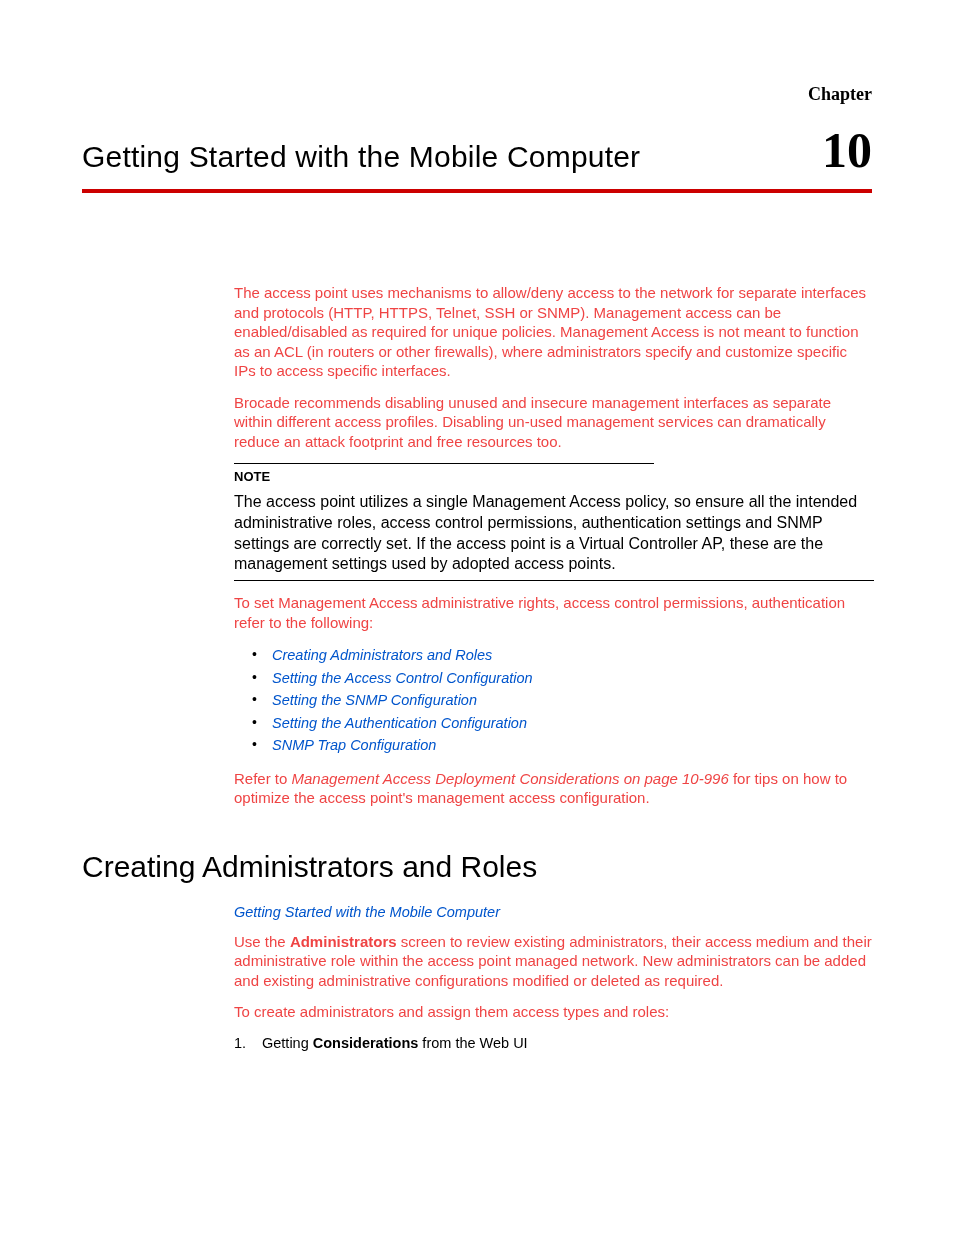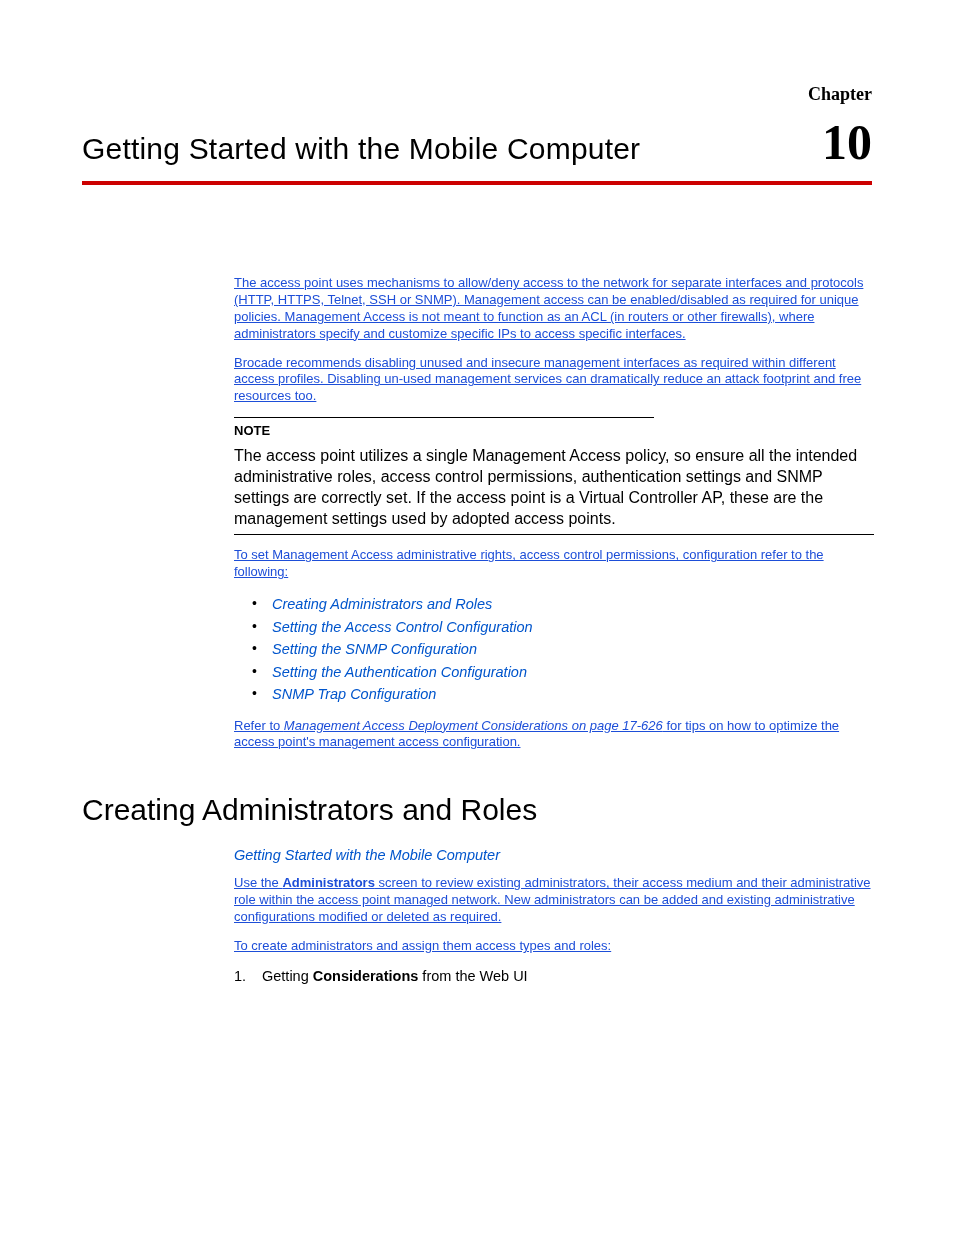--- a/index.html
+++ b/index.html
@@ -10,21 +10,21 @@
       font-family: Arial, Helvetica, sans-serif;
       color: #000;
       padding: 84px 82px 0 82px;
       position: relative;
     }
     .chapter-label {
       text-align: right;
       font-size: 18px;
       font-weight: bold;
       font-family: Georgia, 'Times New Roman', serif;
-      margin-bottom: 12px;
+      margin-bottom: 20px;
     }
     .header-row {
       display: flex;
       justify-content: space-between;
       align-items: baseline;
       border-bottom: 4px solid #cc0000;
       padding-bottom: 14px;
       margin-bottom: 90px;
     }
     .chapter-title {
@@ -37,25 +37,24 @@
     .chapter-number {
       font-size: 50px;
       font-weight: bold;
       font-family: Georgia, 'Times New Roman', serif;
       line-height: 1;
     }
     .content {
       margin-left: 152px;
     }
     .content p {
-      font-size: 13px;
+      font-size: 15px;
       line-height: 1.3;
       margin-bottom: 12px;
-      color: #1d4ed8;
-      text-decoration: underline;
+      color: #ef4444;
     }
     .note-label {
       font-weight: bold;
       font-size: 13px;
       font-family: 'Arial Narrow', Arial, sans-serif;
       font-stretch: condensed;
       margin-bottom: 8px;
     }
     .note-text {
       font-size: 16px;
@@ -124,43 +123,43 @@
 <body>
 
 <div class="chapter-label">Chapter</div>
 <div class="header-row">
   <div class="chapter-title">Getting Started with the Mobile Computer</div>
   <div class="chapter-number">10</div>
 </div>
 
 <div class="content">
   <p>The access point uses mechanisms to allow/deny access to the network for separate interfaces and protocols (HTTP, HTTPS, Telnet, SSH or SNMP). Management access can be enabled/disabled as required for unique policies. Management Access is not meant to function as an ACL (in routers or other firewalls), where administrators specify and customize specific IPs to access specific interfaces.</p>
-  <p>Brocade recommends disabling unused and insecure management interfaces as required within different access profiles. Disabling un-used management services can dramatically reduce an attack footprint and free resources too.</p>
+  <p>Brocade recommends disabling unused and insecure management interfaces as separate within different access profiles. Disabling un-used management services can dramatically reduce an attack footprint and free resources too.</p>
 
   <div class="note-full">
     <hr class="note-rule">
     <div style="padding-top:5px;">
       <div class="note-label">NOTE</div>
       <div class="note-text">The access point utilizes a single Management Access policy, so ensure all the intended administrative roles, access control permissions, authentication settings and SNMP settings are correctly set. If the access point is a Virtual Controller AP, these are the management settings used by adopted access points.</div>
     </div>
     <div style="height:5px;"></div>
     <hr class="note-rule-bottom">
   </div>
 
-  <p>To set Management Access administrative rights, access control permissions, configuration refer to the following:</p>
+  <p>To set Management Access administrative rights, access control permissions, authentication refer to the following:</p>
 
   <ul class="bullets">
     <li><span class="link">Creating Administrators and Roles</span></li>
     <li><span class="link">Setting the Access Control Configuration</span></li>
     <li><span class="link">Setting the SNMP Configuration</span></li>
     <li><span class="link">Setting the Authentication Configuration</span></li>
     <li><span class="link">SNMP Trap Configuration</span></li>
   </ul>
 
-  <p><span>Refer to </span><span class="italic">Management Access Deployment Considerations on page 17-626</span><span> for tips on how to optimize the access point's management access configuration.</span></p>
+  <p><span>Refer to </span><span class="italic">Management Access Deployment Considerations on page 10-996</span><span> for tips on how to optimize the access point's management access configuration.</span></p>
 </div>
 
 <h2 class="section-heading">Creating Administrators and Roles</h2>
 
 <div class="content">
   <span class="subsection-link">Getting Started with the Mobile Computer</span>
   <p><span>Use the </span><span class="bold">Administrators</span><span> screen to review existing administrators, their access medium and their administrative role within the access point managed network. New administrators can be added and existing administrative configurations modified or deleted as required.</span></p>
   <p>To create administrators and assign them access types and roles:</p>
   <ol class="steps">
     <li><span>Getting </span><span class="bold">Considerations</span><span> from the Web UI</span></li>

